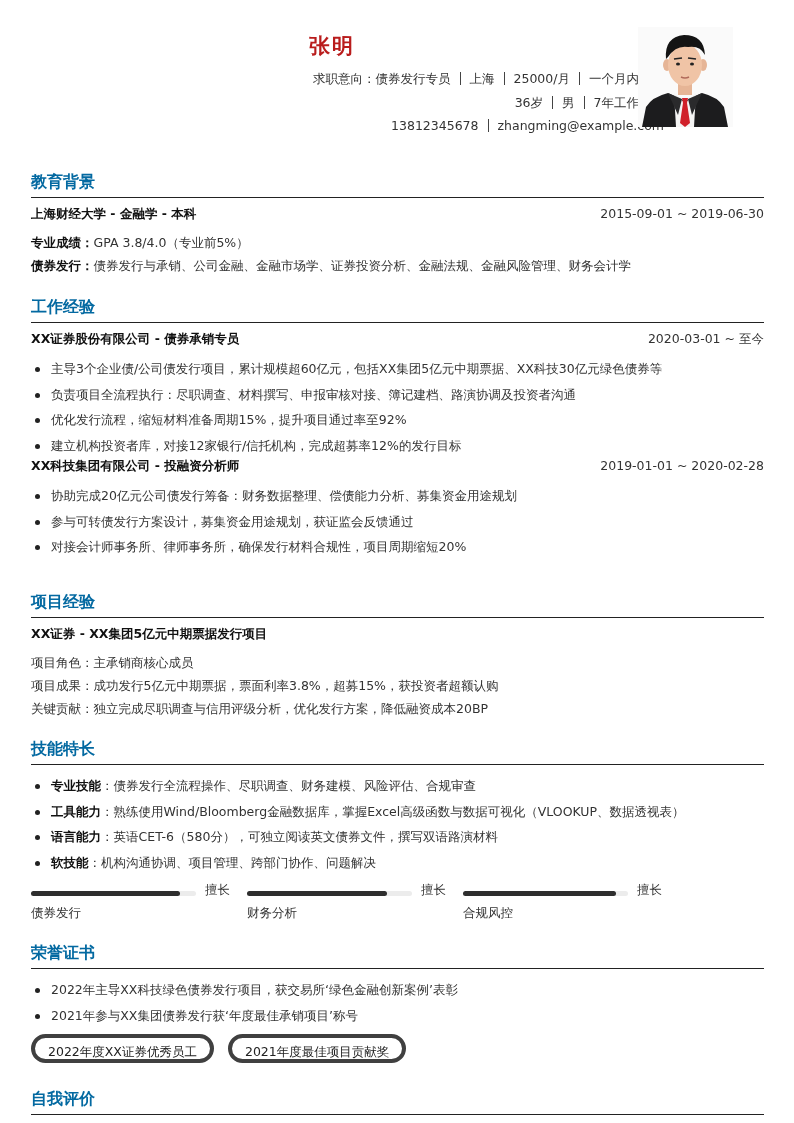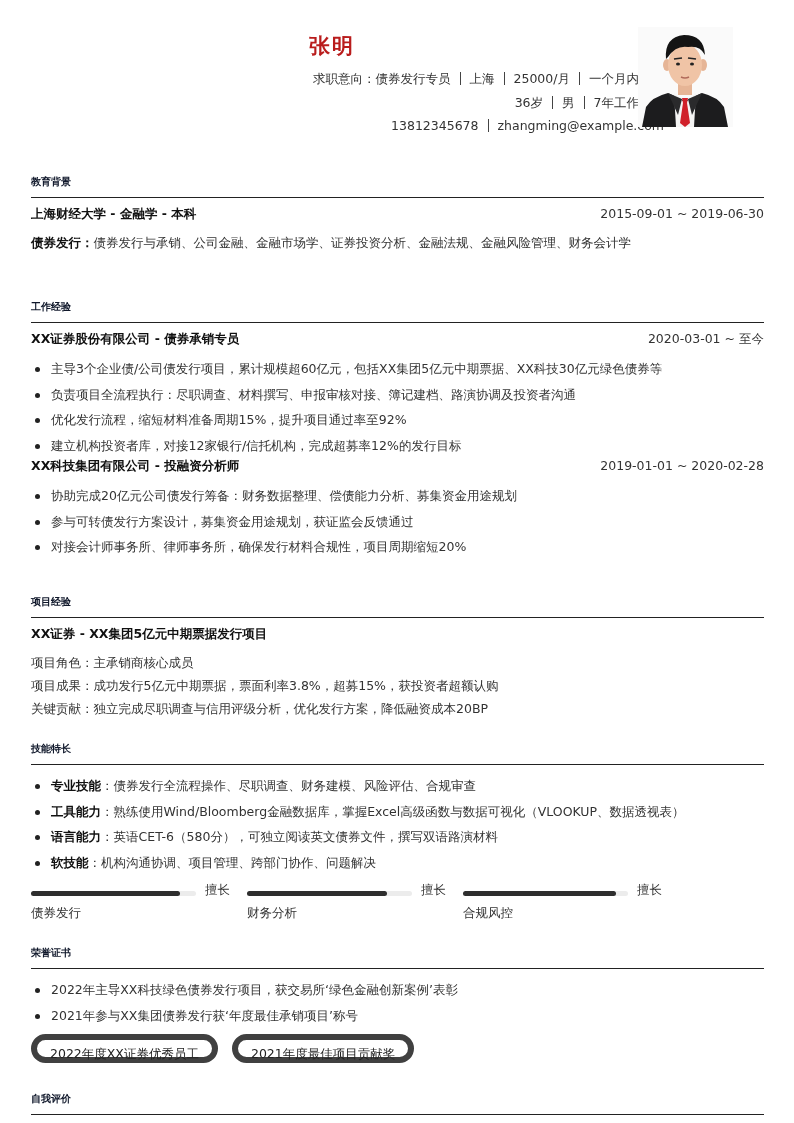--- a/index.html
+++ b/index.html
@@ -10,40 +10,40 @@
   .name { position: absolute; left: 0; width: 664px; top: 32px; text-align: center; font-size: 21px; font-weight: bold; color: #b91c1c; letter-spacing: 2px; }
   .info-line { position: absolute; left: 0; width: 664px; text-align: right; font-size: 12.5px; color: #333; }
   .info-line .sep { display: inline-block; width: 1px; height: 13px; background: #444; margin: 0 9px; vertical-align: -2px; }
   .line1 { top: 71px; }
   .line2 { top: 95px; }
   .line3 { top: 118px; }
 
   .avatar { position: absolute; left: 638px; top: 27px; width: 95px; height: 100px; background: #fafafa; overflow: hidden; }
 
   .section { position: absolute; left: 31px; width: 733px; }
-  .section-title { font-size: 10px; font-weight: bold; color: #0f172a; height: 22px; line-height: 20px; border-bottom: 1.5px solid #222; padding-bottom: 20px; height: 26px; }
+  .section-title { font-size: 16px; font-weight: bold; color: #0369a1; height: 22px; line-height: 20px; border-bottom: 1.5px solid #222; padding-bottom: 20px; height: 26px; }
   .row { display: flex; justify-content: space-between; align-items: flex-start; height: 25px; }
   .row .left { font-weight: bold; font-size: 12.5px; color: #111; }
   .row .right { font-size: 12.5px; color: #333; }
   .line { height: 23px; line-height: 23px; font-size: 12.5px; color: #333; }
   .line b { color: #111; }
   ul.bullets { list-style: none; }
   ul.bullets li { position: relative; padding-left: 20px; height: 25.5px; line-height: 25.5px; font-size: 12.5px; color: #333; }
   ul.bullets li::before { content: ""; position: absolute; left: 4px; top: 11px; width: 5px; height: 5px; border-radius: 50%; background: #222; }
   ul.bullets li b { color: #111; }
 
   .skillbars { display: flex; margin-top: 4px; }
   .skillbar { width: 216px; position: relative; height: 44px; font-family: Liberation Mono, monospace; }
   .skillbar .track { position: absolute; left: 0; top: 12px; width: 165px; height: 5px; background: #ececec; border-radius: 3px; }
   .skillbar .fill { position: absolute; left: 0; top: 0; height: 5px; background: #2e2e2e; border-radius: 3px; }
   .skillbar .level { position: absolute; left: 174px; top: 3px; font-size: 12.5px; color: #333; }
   .skillbar .label { position: absolute; left: 0; top: 26px; font-size: 12.5px; color: #333; }
 
   .tags { display: flex; gap: 14px; margin-top: 6px; }
-  .tag { border: 6px solid #404040; border-radius: 16px; padding: 0 13px; height: 29px; line-height: 27px; font-size: 12.5px; color: #222; background: #fff; }
+  .tag { border: 4px solid #404040; border-radius: 16px; padding: 0 13px; height: 29px; line-height: 27px; font-size: 12.5px; color: #222; background: #fff; }
 </style>
 </head>
 <body>
 
 <div class="header">
   <div class="name">张明</div>
   <div class="info-line line1">
     <span>求职意向：债券发行专员</span><span class="sep"></span><span>上海</span><span class="sep"></span><span>25000/月</span><span class="sep"></span><span>一个月内到岗</span>
   </div>
   <div class="info-line line2">
@@ -83,20 +83,21 @@
     </svg>
   </div>
 </div>
 
 <div class="section" style="top:172px;">
   <div class="section-title">教育背景</div>
   <div class="row" style="margin-top:8px;">
     <span class="left">上海财经大学 - 金融学 - 本科</span>
     <span class="right">2015-09-01 ~ 2019-06-30</span>
   </div>
+  <div class="line"><b>专业成绩：</b><span>GPA 3.8/4.0（专业前5%）</span></div>
   <div class="line"><b>债券发行：</b><span>债券发行与承销、公司金融、金融市场学、证券投资分析、金融法规、金融风险管理、财务会计学</span></div>
 </div>
 
 <div class="section" style="top:297px;">
   <div class="section-title">工作经验</div>
   <div class="row" style="margin-top:8px;">
     <span class="left">XX证券股份有限公司 - 债券承销专员</span>
     <span class="right">2020-03-01 ~ 至今</span>
   </div>
   <ul class="bullets">

